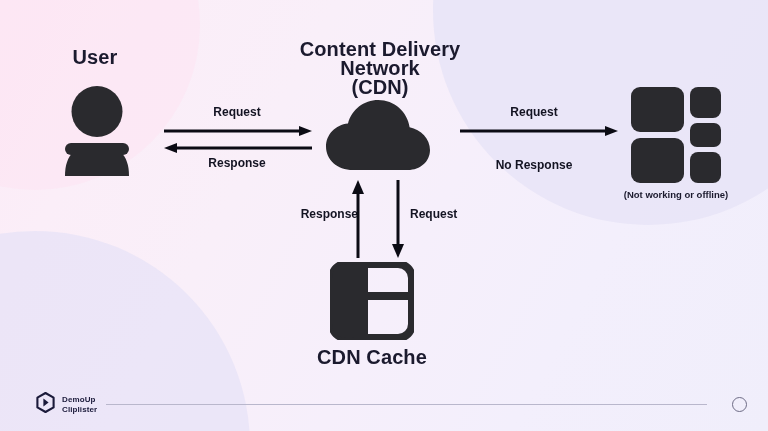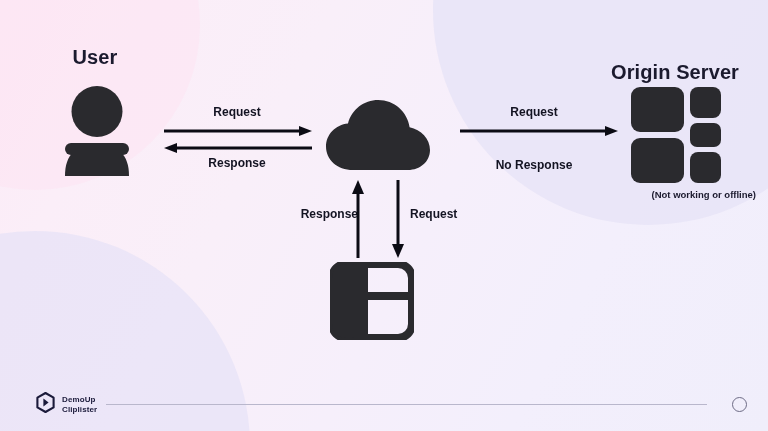--- a/index.html
+++ b/index.html
@@ -60,21 +60,21 @@
     text-align: center;
     letter-spacing: .1px;
     white-space: pre-line;
   }
   .node-sub {
     position: absolute;
     color: #1b1a2e;
     font-weight: bold;
     font-size: 9.5px;
     line-height: 12px;
-    text-align: right;
+    text-align: center;
   }
   .edge-label {
     position: absolute;
     color: #131322;
     font-weight: bold;
     font-size: 12px;
     line-height: 17px;
     text-align: center;
     white-space: nowrap;
   }
@@ -154,20 +154,22 @@
   </div>
 
   <div class="arrow" style="left:164px; top:143px;">
     <svg width="148" height="10" viewBox="0 0 148 10">
       <line x1="10" y1="5" x2="148" y2="5" stroke="#0b0b14" stroke-width="3"></line>
       <polygon points="0,5 13,0 13,10" fill="#0b0b14"></polygon>
     </svg>
   </div>
   <div class="edge-label" style="left:164px; top:155px; width:146px;">Response</div>
 
+  <div class="node-title" style="left:260px; top:40px; width:240px;">Content Delivery Network
+(CDN)</div>
 
   <div class="icon" style="left:326px; top:100px;">
     <svg width="104" height="72" viewBox="0 0 104 72" aria-hidden="true">
       <path d="M27 70
                C11 70 0 59.5 0 46.5
                C0 34.5 9.5 24.5 22 23.4
                C25.5 9.7 37.8 0 52.2 0
                C68.2 0 81.4 11.8 83.6 27.2
                C95 29.4 104 38.6 104 50
                C104 61.5 94.2 70 82 70 Z" fill="#2a2a2e"></path>
@@ -176,21 +178,20 @@
 
   <div class="edge-label" style="left:456px; top:104px; width:156px;">Request</div>
   <div class="arrow" style="left:460px; top:126px;">
     <svg width="158" height="10" viewBox="0 0 158 10">
       <line x1="0" y1="5" x2="148" y2="5" stroke="#0b0b14" stroke-width="3"></line>
       <polygon points="158,5 145,0 145,10" fill="#0b0b14"></polygon>
     </svg>
   </div>
   <div class="edge-label" style="left:456px; top:157px; width:156px;text-align:center;">No Response</div>
 
-  <div class="node-title" style="left:600px; top:63px; width:150px;">Origin Server</div>
 
   <div class="icon" style="left:631px; top:87px;">
     <svg width="90" height="96" viewBox="0 0 90 96" aria-hidden="true">
       <rect x="0" y="0" width="53" height="45" rx="9" fill="#2a2a2e"></rect>
       <rect x="0" y="51" width="53" height="45" rx="9" fill="#2a2a2e"></rect>
       <rect x="59" y="0" width="31" height="31" rx="8" fill="#2a2a2e"></rect>
       <rect x="59" y="36" width="31" height="24" rx="7" fill="#2a2a2e"></rect>
       <rect x="59" y="65" width="31" height="31" rx="8" fill="#2a2a2e"></rect>
     </svg>
   </div>
@@ -215,20 +216,21 @@
 
   <div class="icon" style="left:330px; top:262px;">
     <svg width="84" height="78" viewBox="0 0 84 78" aria-hidden="true">
       <rect x="2" y="2" width="80" height="74" rx="14" fill="none" stroke="#2a2a2e" stroke-width="8"></rect>
       <rect x="2" y="2" width="34" height="74" rx="14" fill="#2a2a2e"></rect>
       <rect x="24" y="2" width="14" height="74" fill="#2a2a2e"></rect>
       <rect x="34" y="30" width="48" height="8" fill="#2a2a2e"></rect>
     </svg>
   </div>
 
+  <div class="node-title" style="left:302px; top:348px; width:140px;">CDN Cache</div>
 
   <div class="footer-logo">
     <span class="mark">
       <svg width="19" height="21" viewBox="0 0 19 21" aria-hidden="true">
         <path d="M9.5 1 L17.6 5.6 L17.6 15.4 L9.5 20 L1.4 15.4 L1.4 5.6 Z" fill="none" stroke="#1b1a3a" stroke-width="2.1" stroke-linejoin="round"></path>
         <path d="M7.4 6.6 L7.4 14.4 L12.6 10.5 Z" fill="#1b1a3a"></path>
       </svg>
     </span>
     <span class="wordmark">
       <span style="display:block">DemoUp</span>

